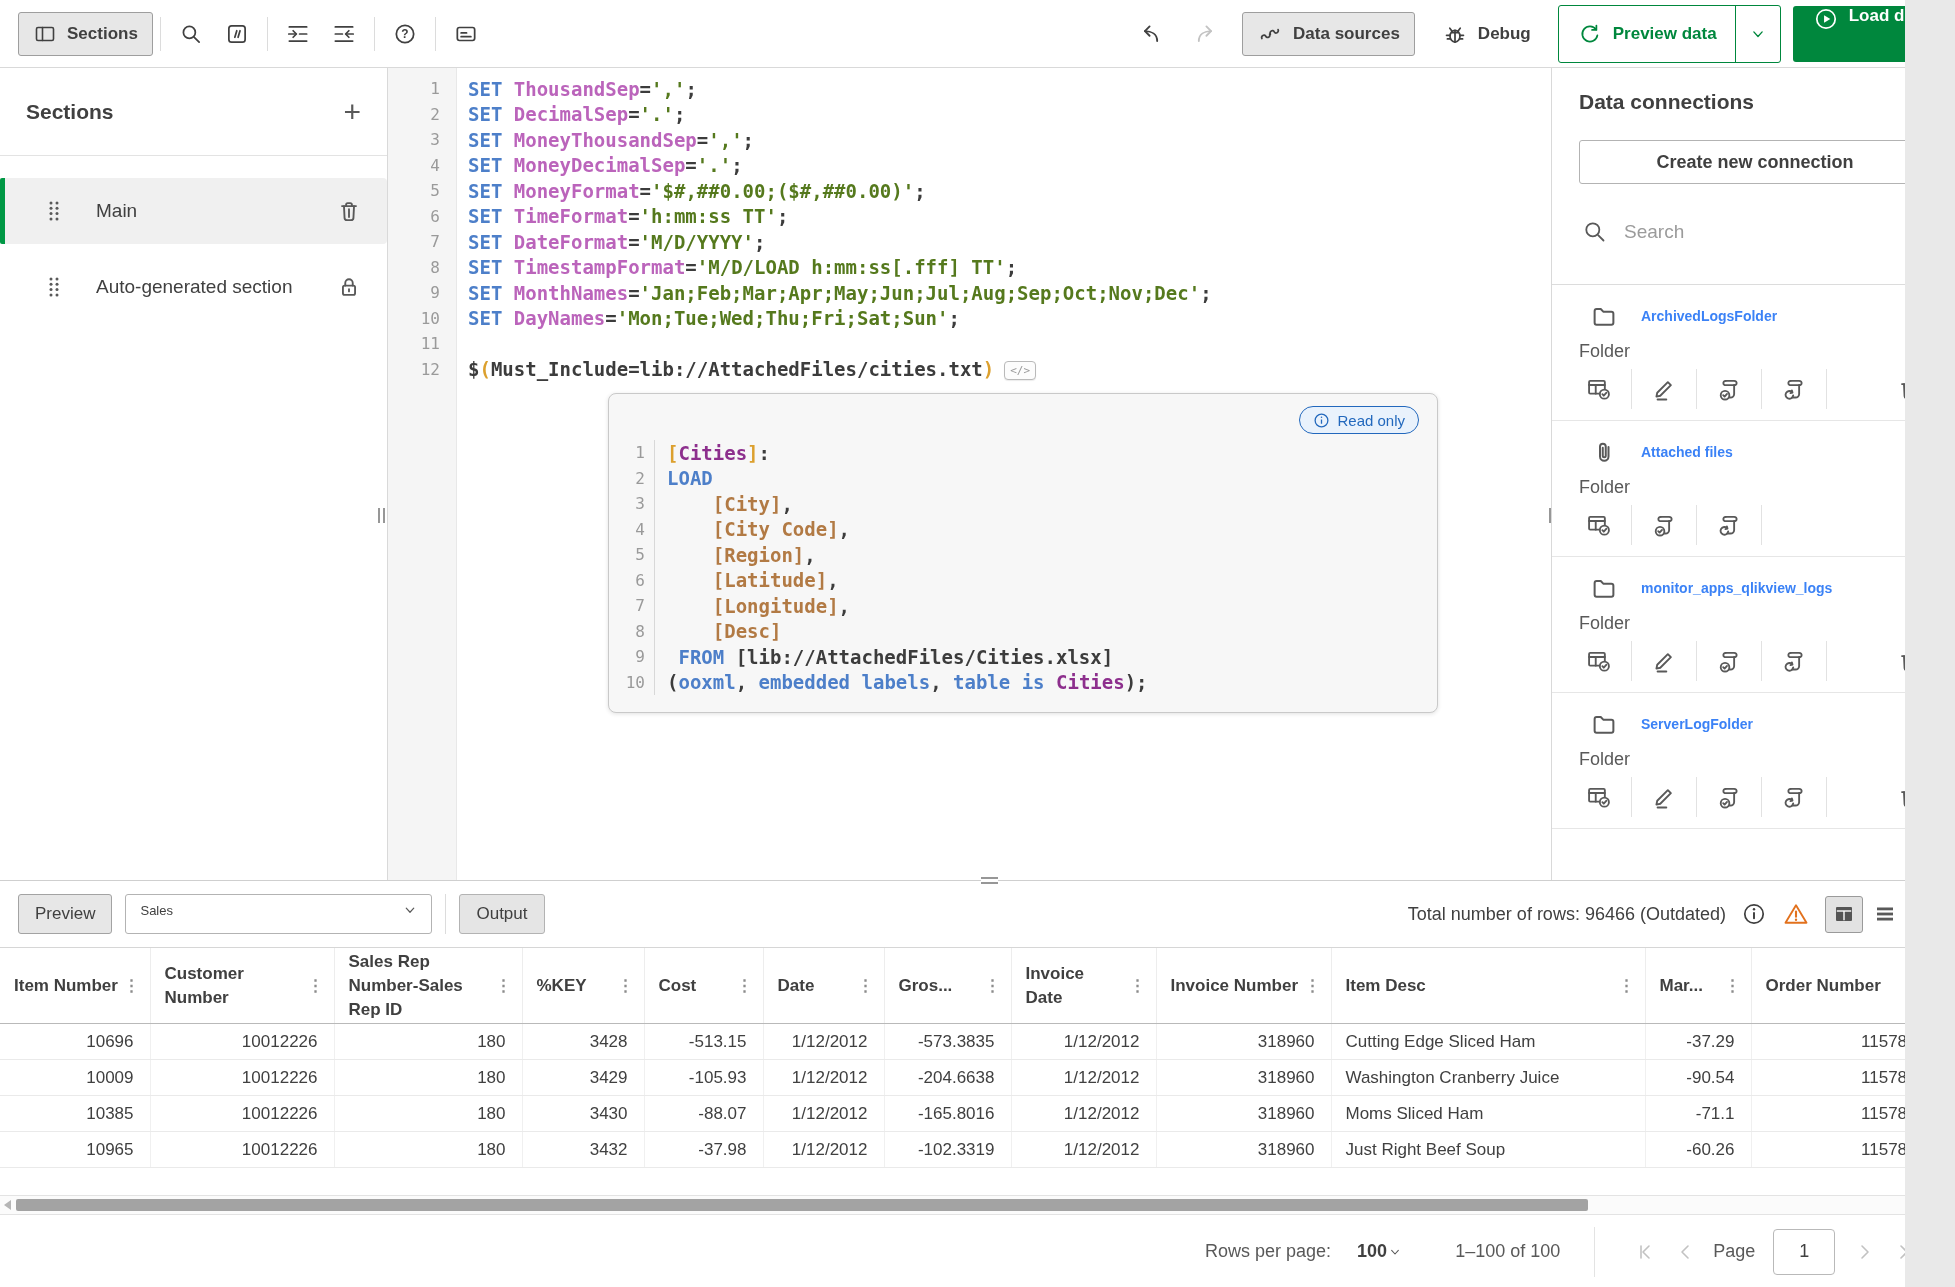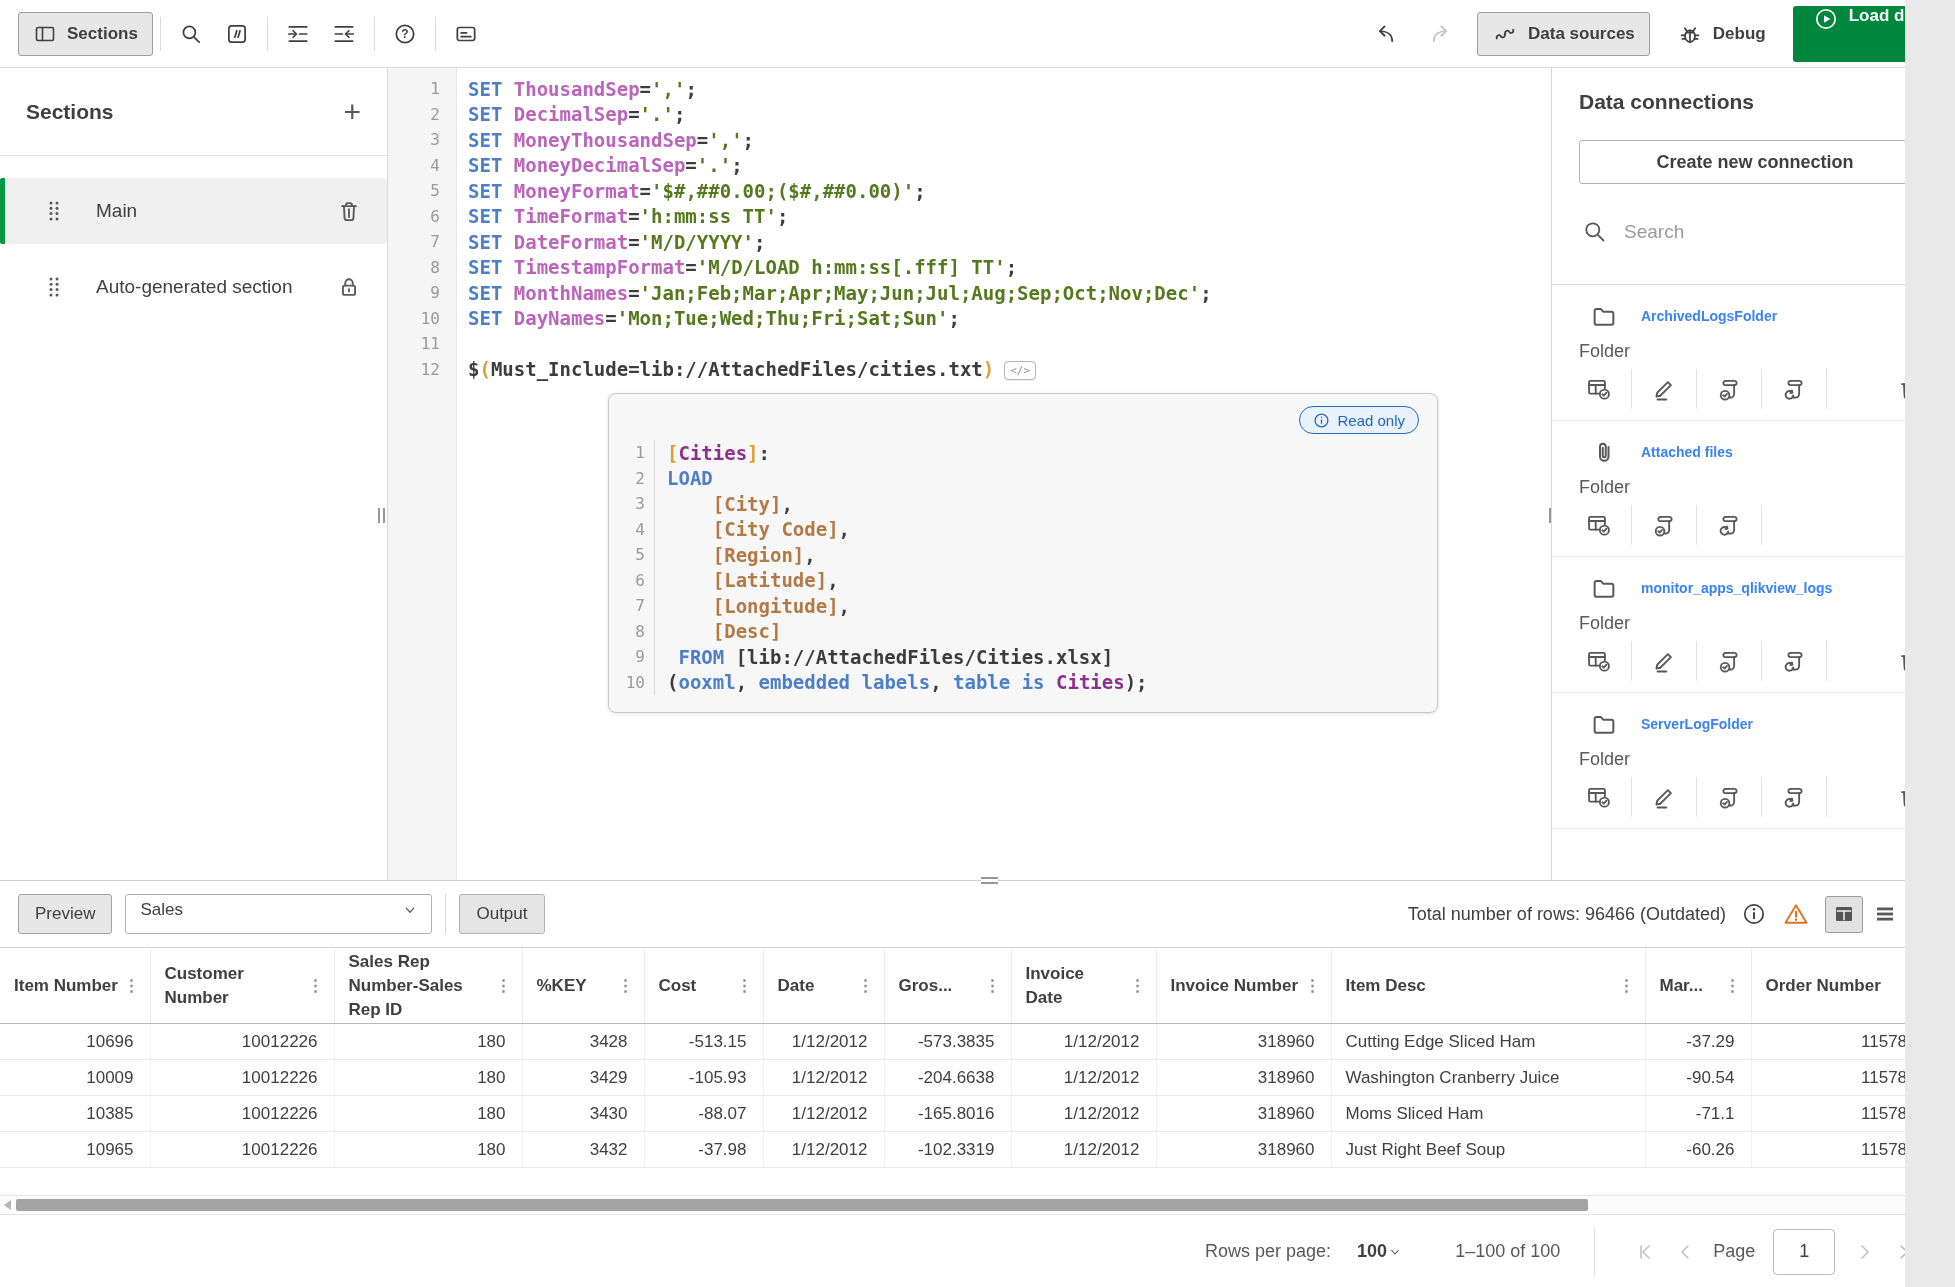--- a/index.html
+++ b/index.html
@@ -87,21 +87,21 @@
   .tri-up{width:0;height:0;border-left:5px solid transparent;border-right:5px solid transparent;border-bottom:7px solid #8f8f8f;margin:4px auto;}
   .tri-down{width:0;height:0;border-left:5px solid transparent;border-right:5px solid transparent;border-top:7px solid #8f8f8f;margin:4px auto;position:absolute;bottom:2px;left:1px;}
 
   
   .bottom{position:absolute;top:880px;left:0;width:1955px;height:407px;background:#fff;border-top:1px solid #cfcfcf;box-sizing:border-box;}
   .preview-toolbar{position:absolute;top:0;left:0;right:0;height:66px;display:flex;align-items:center;}
   .pt-btn{height:40px;display:flex;align-items:center;justify-content:center;border-radius:3px;
           font-size:17px;color:#404040;border:1px solid #b3b3b3;background:#e5e5e5;padding:0 16px;box-sizing:border-box;}
   .pt-btn.active{background:#e7e7e7;border-color:#a3a3a3;}
   .pt-select{height:40px;width:307px;border:1px solid #b3b3b3;border-radius:3px;display:flex;align-items:center;
-             padding:0 12px 8px 14px;box-sizing:border-box;font-size:17px;color:#404040;gap:31px;}
+             padding:0 12px 8px 14px;box-sizing:border-box;font-size:13px;color:#404040;gap:31px;}
   .pt-select .val{flex:1;}
   .ptsep{width:1px;height:40px;background:#dcdcdc;margin:0 13px;}
   .pt-right{margin-left:auto;display:flex;align-items:center;gap:15px;margin-right:10px;}
   .total-rows{font-size:18px;color:#404040;}
   .viewgrp{display:flex;align-items:center;gap:3px;}
   .viewbtn{width:36px;height:35px;display:flex;align-items:center;justify-content:center;border-radius:3px;
            border:1px solid transparent;color:#595959;}
   .viewbtn.sel{background:#e2e2e2;border-color:#9a9a9a;}
   .warn{color:#e2711d;}
 
@@ -243,20 +243,38 @@
       <div class="btn">
         <span>
             <svg class="ic" width="26" height="26" viewBox="0 0 24 24">
               <ellipse cx="12" cy="14" rx="4.6" ry="5.4"></ellipse>
               <path d="M12 8.6v10.8"></path>
               <path d="M7.4 13.2H4.2M7.8 16.6H5M16.6 13.2h3.2M16.2 16.6H19M9.3 9.4 7.2 6.6M14.7 9.4l2.1-2.8"></path>
               <path d="M9.2 10.8h5.6"></path>
             </svg>
           </span>
         <span>Debug</span>
+      </div>
+      <div class="greengrp">
+        <div class="main">
+          <span>
+              <svg class="ic" width="26" height="26" viewBox="0 0 24 24" stroke-width="2">
+                <path d="M18.8 13.2a7 7 0 1 1-1.2-5.3"></path>
+                <polyline points="17.9,4.2 17.9,8.2 13.9,8.2"></polyline>
+              </svg>
+            </span>
+          <span>Preview data</span>
+        </div>
+        <div class="chev">
+          <span>
+              <svg class="ic" width="20" height="20" viewBox="0 0 24 24" stroke-width="2">
+                <polyline points="7,9.5 12,15 17,9.5"></polyline>
+              </svg>
+            </span>
+        </div>
       </div>
       <div class="loadbtn">
         <span>
             <svg width="26" height="26" viewBox="0 0 24 24">
               <circle cx="12" cy="12" r="8.5" fill="none" stroke="#fff" stroke-width="1.6"></circle>
               <polygon points="10.2,8.5 16,12 10.2,15.5" fill="#fff"></polygon>
             </svg>
           </span>
         <span>Load data</span>
       </div>

